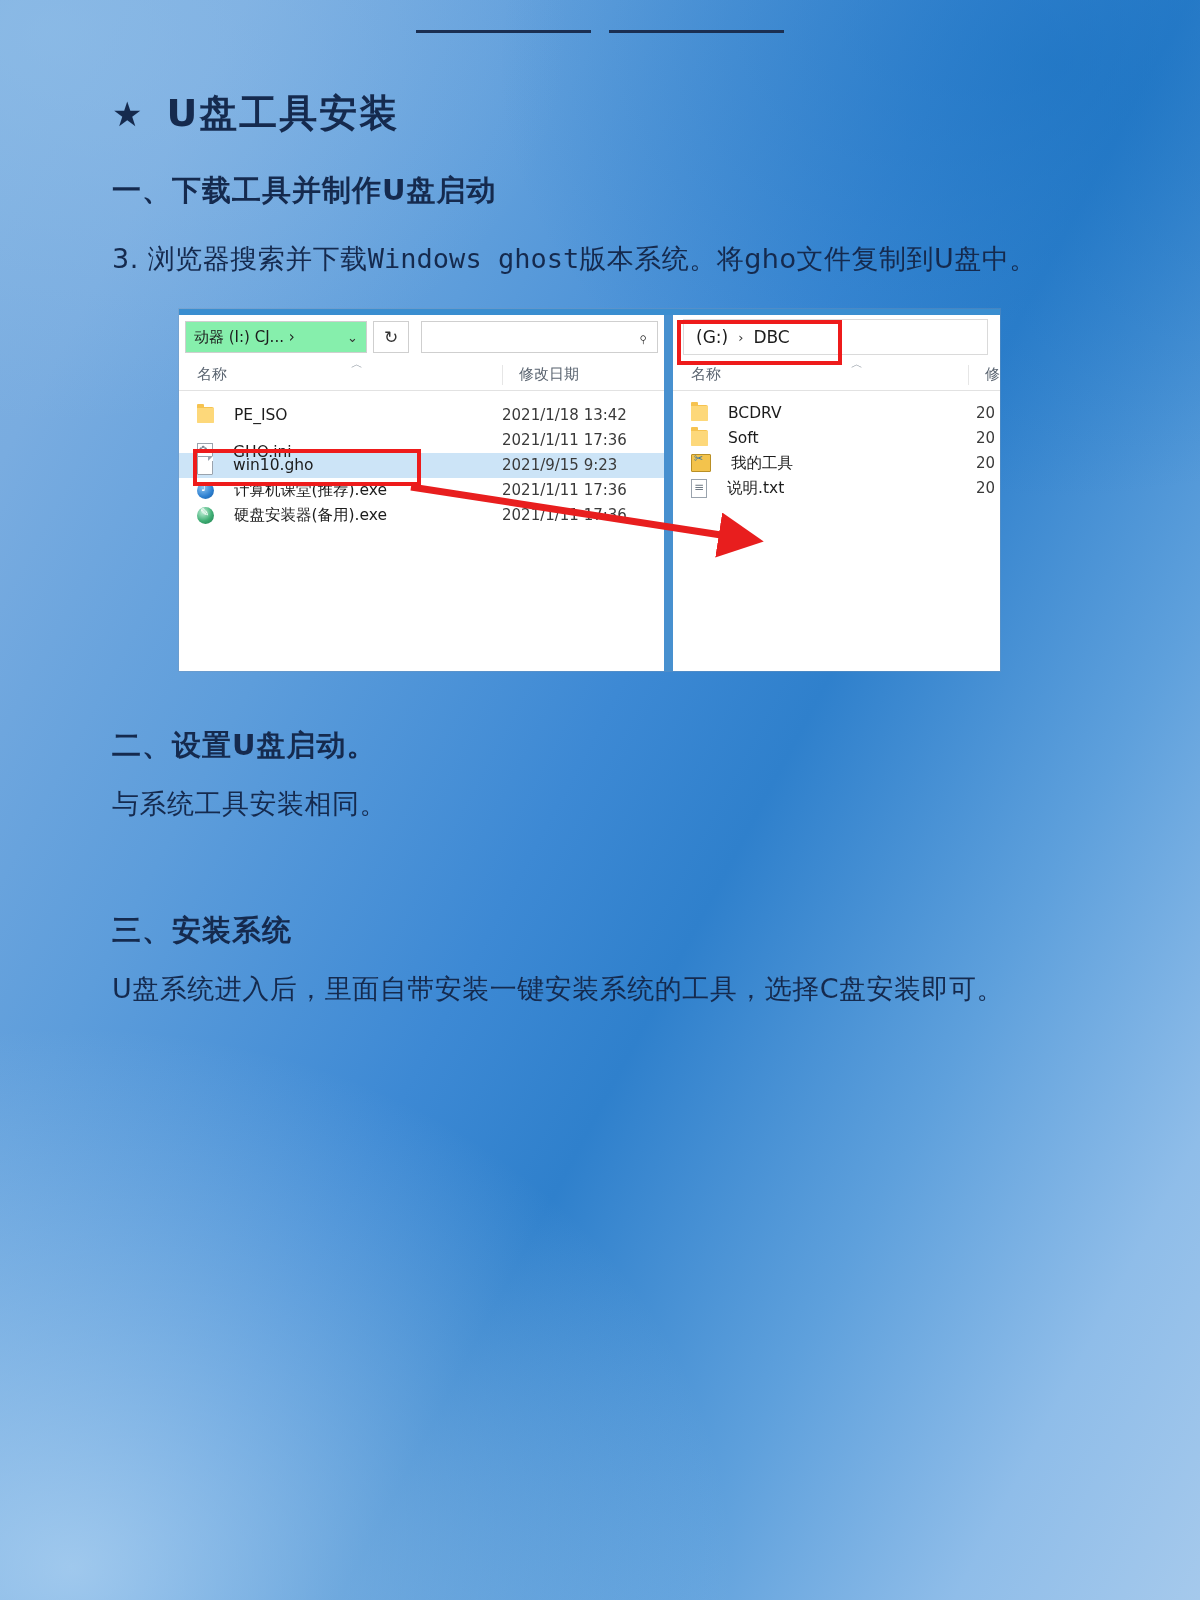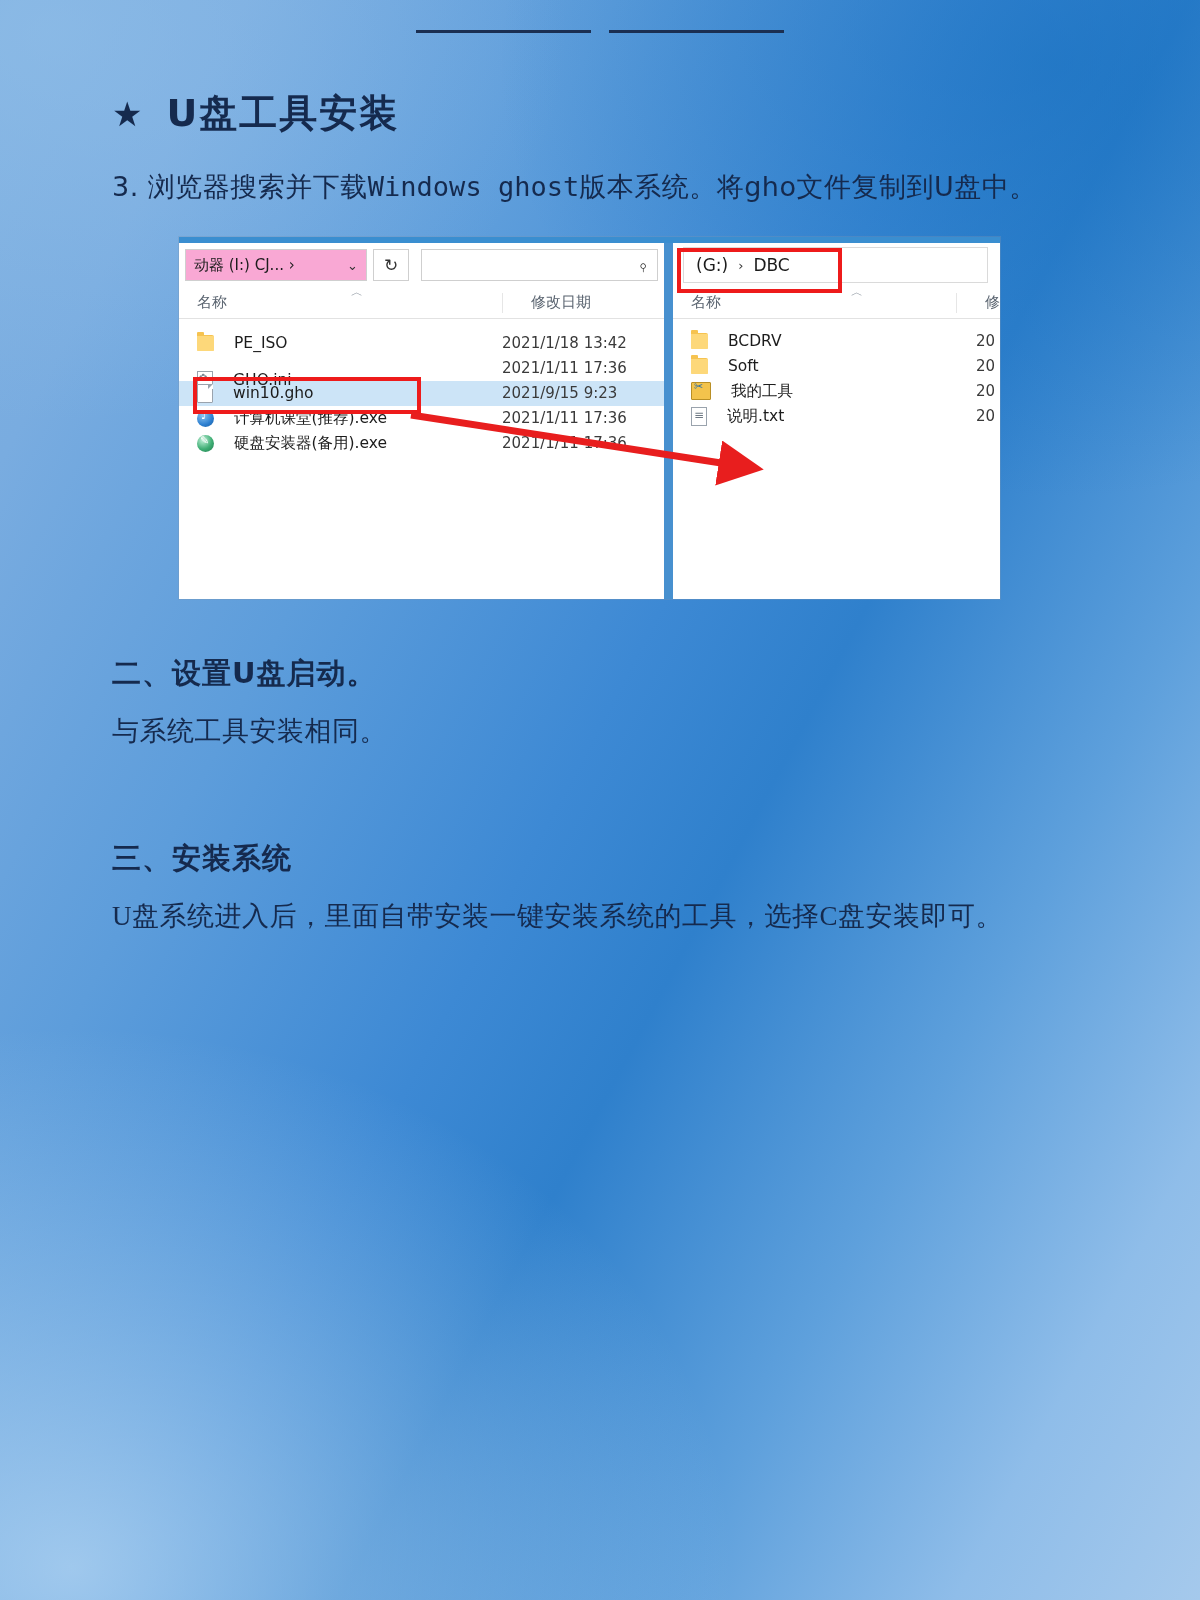--- a/index.html
+++ b/index.html
@@ -102,21 +102,20 @@
     color: #152a4e;
     letter-spacing: 1px;
   }
   .section-body {
     margin: 16px 112px 0 112px;
     font-size: 27px;
     color: #152a4e;
     line-height: 1.62;
     letter-spacing: 0.5px;
     font-weight: 500;
-    font-family: Liberation Serif, serif;
   }
 
   
   .shot {
     position: relative;
     margin: 28px 0 0 179px;
     width: 821px;
     height: 362px;
     background: #ffffff;
     box-shadow: 0 0 0 1px rgba(120,150,180,0.35);
@@ -139,21 +138,21 @@
   .addr-row {
     position: relative;
     height: 45px;
     display: flex;
     align-items: center;
     padding: 0 6px;
   }
   .addr-box {
     height: 32px;
     border: 1px solid #cfcfcf;
-    background: #f9a8d4;
+    background: #86efac;
     display: flex;
     align-items: center;
     padding: 0 8px;
     font-size: 15px;
     color: #1c1c1c;
     box-sizing: border-box;
   }
   .addr-left { width: 182px; justify-content: space-between; }
   .addr-path { white-space: nowrap; overflow: hidden; }
   .chev { color: #333; font-size: 13px; }
@@ -193,21 +192,21 @@
   .col-head {
     position: relative;
     display: flex;
     align-items: center;
     height: 30px;
     border-bottom: 1px solid #e2e2e2;
     font-size: 15px;
     color: #5a6470;
     padding-left: 18px;
   }
-  .col-head .c2 { border-left: 1px solid #e6e6e6; padding-left: 28px; height: 20px; display:flex; align-items:center; }
+  .col-head .c2 { border-left: 1px solid #e6e6e6; padding-left: 16px; height: 20px; display:flex; align-items:center; }
   .sort-caret {
     position: absolute;
     font-size: 12px;
     color: #8b949e;
     top: -4px;
   }
 
   .file-row {
     display: flex;
     align-items: center;
@@ -288,20 +287,21 @@
     <div class="header">
       <div class="hline"></div>
       <div class="hline"></div>
     </div>
 
     <div class="main-title">
       <span class="star">★</span>
       <span>U盘工具安装</span>
     </div>
 
+    <div class="sub-title">一、下载工具并制作U盘启动</div>
 
     <div class="para"><span>3. 浏览器搜索并下载</span><span class="mono">Windows ghost</span><span>版本系统。将gho文件复制到U盘中。</span></div>
 
     <div class="shot">
       <div class="shot-top-strip"></div>
 
       <div class="pane pane-left">
         <div class="addr-row">
           <div class="addr-box addr-left">
             <span class="addr-path">

